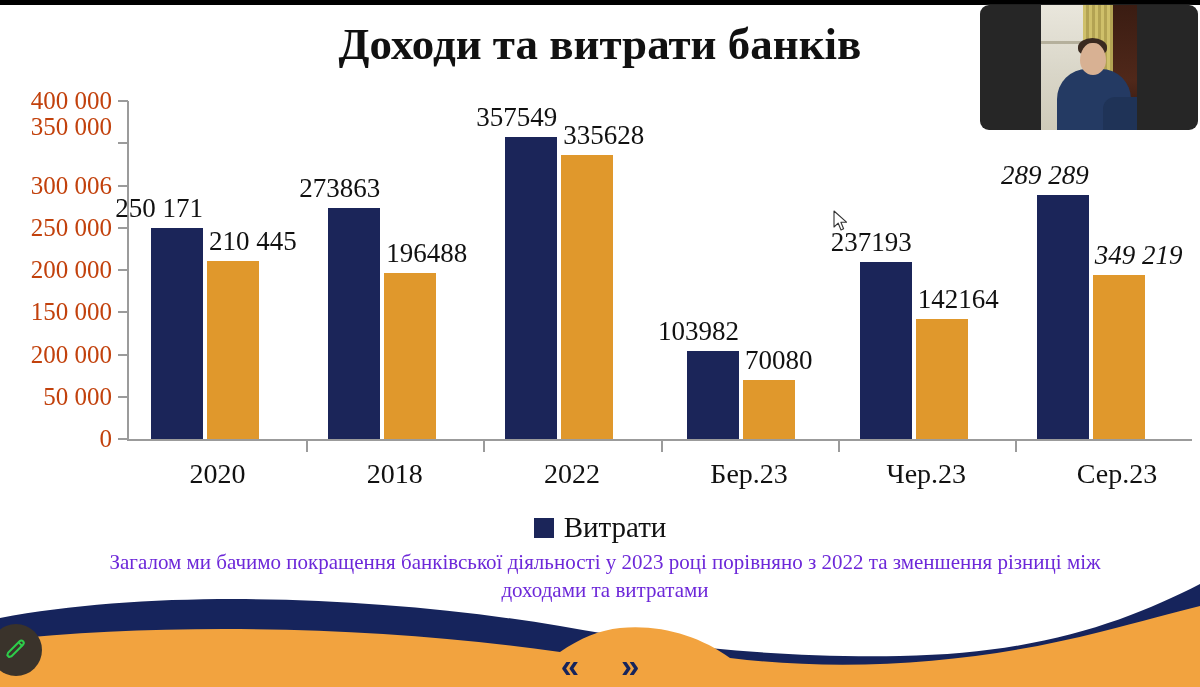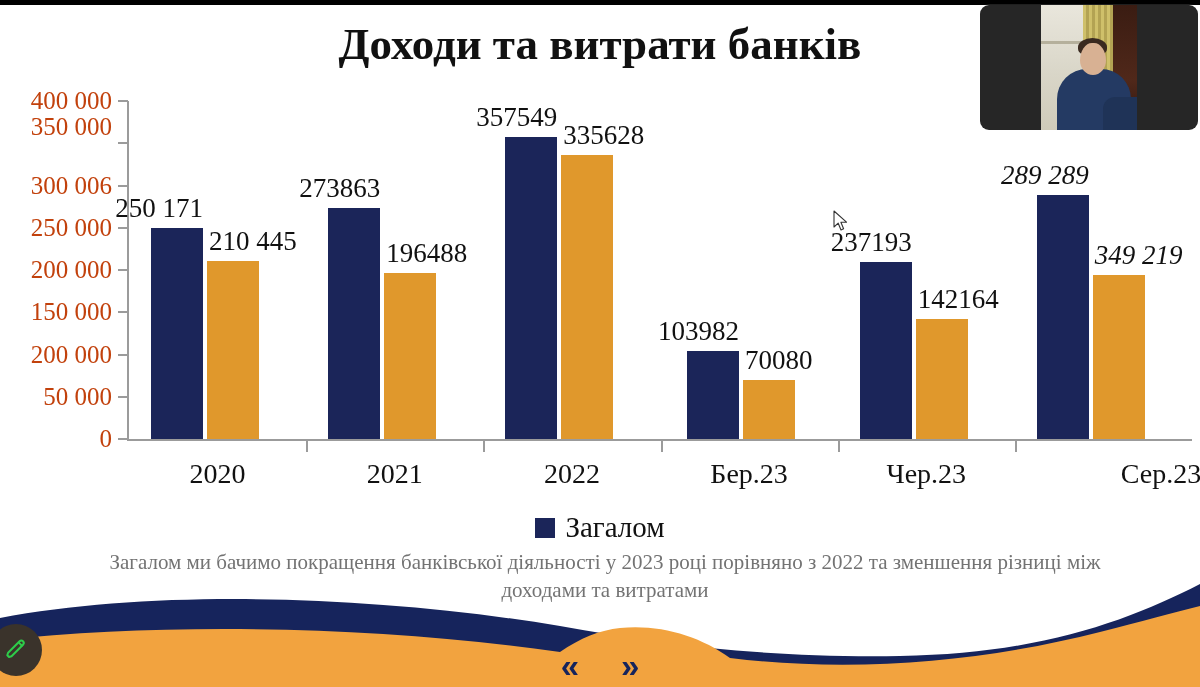--- a/index.html
+++ b/index.html
@@ -180,21 +180,21 @@
 
   
   .caption {
     position: absolute;
     left: 95px;
     top: 543px;
     width: 1020px;
     text-align: center;
     font-size: 21px;
     line-height: 1.35;
-    color: #737373;
+    color: #6d28d9;
   }
 
   
   .wave-wrap {
     position: absolute;
     left: 0;
     bottom: 0;
     width: 1200px;
     height: 105px;
     overflow: hidden;
@@ -375,31 +375,31 @@
         <div class="group" style="left: 885.833px; width: 177.167px; font-style: italic;">
           <div class="bar series-0" style="height: 244.449px; background: rgb(27, 37, 89);"></div>
           <div class="bar-label" style="bottom: 250.449px; right: 103.167px; text-align: right;">289 289</div>
           <div class="bar series-1" style="height: 164.115px; background: rgb(224, 152, 44);"></div>
           <div class="bar-label" style="bottom: 170.115px; left: 80px; text-align: left;">349 219</div>
         </div>
       </div>
     <div class="baseline"></div>
     <div class="x-labels">
         <div class="x-label" style="left: 88.5833px;">2020</div>
-        <div class="x-label" style="left: 265.75px;">2021</div>
+        <div class="x-label" style="left: 265.75px;">2018</div>
         <div class="x-label" style="left: 442.917px;">2022</div>
         <div class="x-label" style="left: 620.083px;">Бер.23</div>
         <div class="x-label" style="left: 797.25px;">Чер.23</div>
-        <div class="x-label" style="left: 1032px; font-family: Liberation Serif, serif;">Сер.23</div>
+        <div class="x-label" style="left: 988px; font-family: Liberation Serif, serif;">Сер.23</div>
       </div>
 
     <div class="legend">
         <div class="legend-item">
           <span class="legend-swatch s0" style="background: rgb(27, 37, 89);"></span>
-          <span class="legend-text">Загалом</span>
+          <span class="legend-text">Витрати</span>
         </div>
       </div>
   <div class="y-tick" style="top: 8px;"></div>
       <div class="y-tick" style="top: 50.25px;"></div>
       <div class="y-tick" style="top: 92.5px;"></div>
       <div class="y-tick" style="top: 134.75px;"></div>
       <div class="y-tick" style="top: 177px;"></div>
       <div class="y-tick" style="top: 219.25px;"></div>
       <div class="y-tick" style="top: 261.5px;"></div>
       <div class="y-tick" style="top: 303.75px;"></div>

